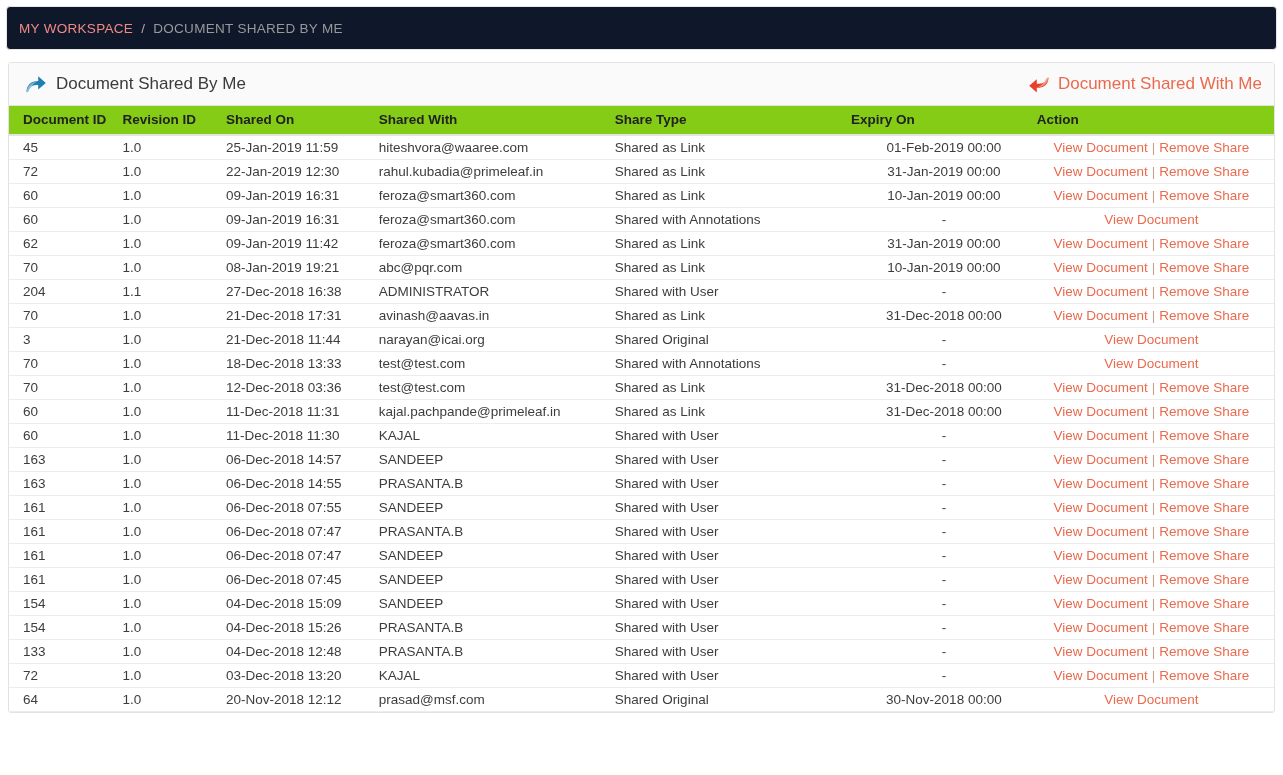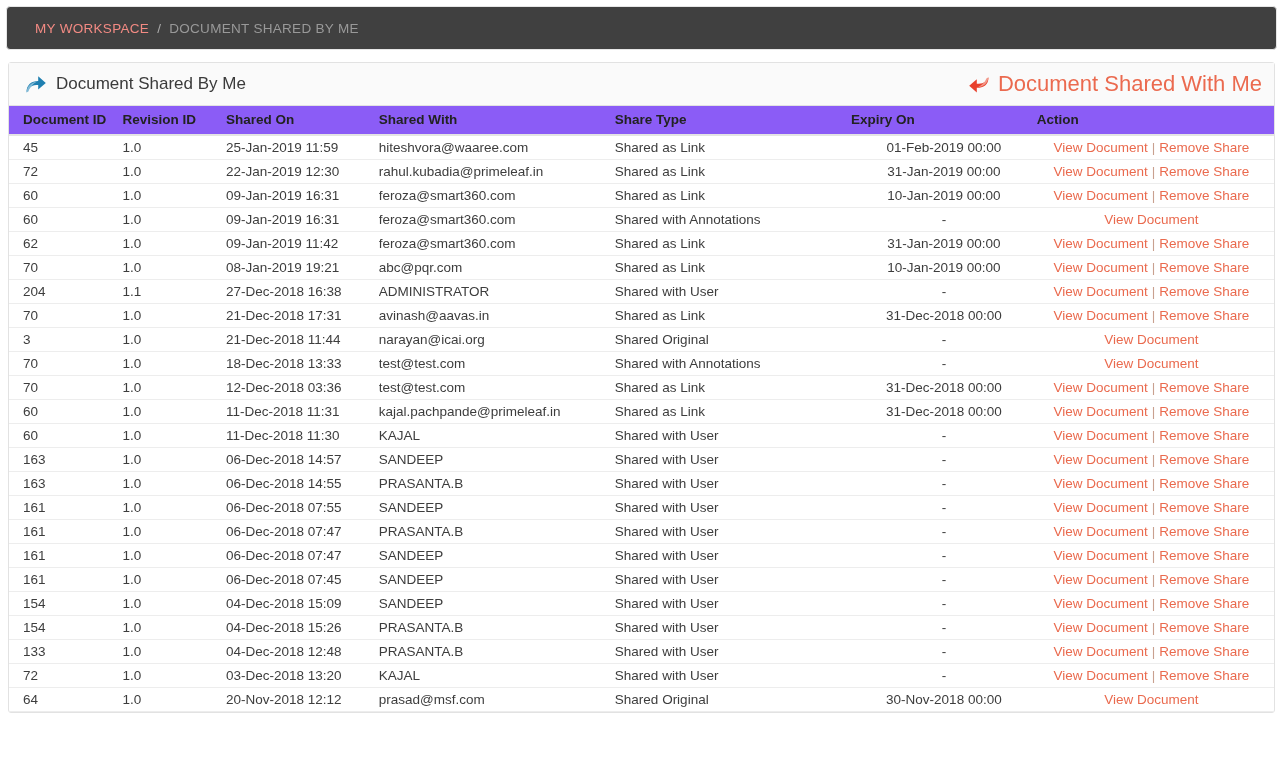--- a/index.html
+++ b/index.html
@@ -10,26 +10,26 @@
     font-family: "Liberation Sans", "DejaVu Sans", sans-serif;
     color: #333333;
     overflow: hidden;
   }
 
   
   .breadcrumb-bar {
     position: absolute;
     left: 6px; top: 6px;
     width: 1271px; height: 44px;
-    background: #404040;
+    background: #0f172a;
     border: 1px solid #e6e6e6;
     border-radius: 4px;
     display: flex;
     align-items: center;
-    padding-left: 28px;
+    padding-left: 12px;
   }
   .crumb {
     font-size: 13.5px;
     letter-spacing: 0.3px;
     text-transform: uppercase;
   }
   .crumb-link { color: #f28a83; text-decoration: none; cursor: pointer; }
   .crumb-sep { color: #aaaaaa; margin: 0 8px; }
   .crumb-current { color: #999999; }
 
@@ -51,39 +51,39 @@
     justify-content: space-between;
     padding: 0 12px 0 16px;
   }
   .panel-title {
     display: flex; align-items: center; gap: 9px;
     font-size: 17px; color: #333333;
   }
   .panel-title-text { font-size: 17px; color: #3b3b3b; }
   .panel-right-link {
     display: flex; align-items: center; gap: 8px;
-    font-size: 22px; color: #eb6a4f;
+    font-size: 17px; color: #eb6a4f;
     cursor: pointer; text-decoration: none;
   }
   .ico { display: inline-block; line-height: 0; }
 
   
   table.share-table {
     width: 100%;
     border-collapse: collapse;
     table-layout: fixed;
   }
   table.share-table th {
     font-size: 13.5px;
     font-weight: bold;
     color: #222222;
     text-align: left;
     padding: 6px 0 7px 0;
     border-bottom: 2px solid #e4e4e4;
-    background: #8b5cf6;
+    background: #84cc16;
     white-space: nowrap;
   }
   table.share-table td {
     font-size: 13.5px;
     color: #3d3d3d;
     padding: 4px 0 4px 0;
     height: 24px;
     border-bottom: 1px solid #ededed;
     white-space: nowrap;
     overflow: hidden;

